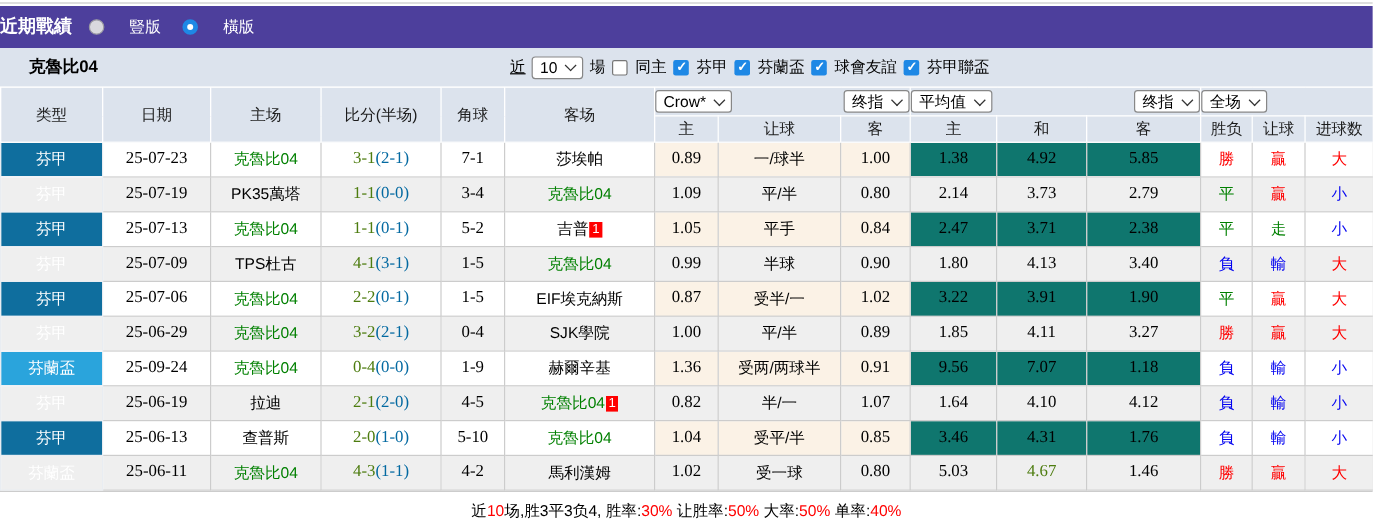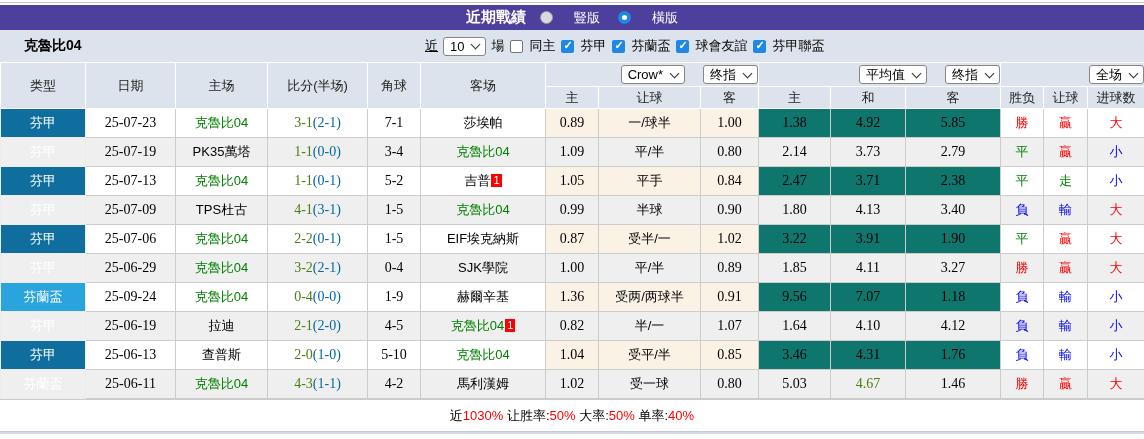--- a/index.html
+++ b/index.html
@@ -1,40 +1,40 @@
 <!DOCTYPE html>
 <html><head>
 <meta charset="utf-8">
 <style>
   html,body{margin:0;padding:0}
   body{width:1144px;height:439px;background:#fff;font-family:"Liberation Sans",sans-serif;overflow:hidden}
   .topstrip{height:5px;background:#fff;position:relative}
   .topstrip::after{content:"";position:absolute;left:0;right:0;top:2px;height:1px;background:#c8c8c8}
-  .titlebar{height:25px;background:#4d3f9c;display:flex;align-items:center;justify-content:center;gap:14px;color:#fff}
+  .titlebar{height:35px;background:#4d3f9c;display:flex;align-items:center;gap:14px;color:#fff}
   .title{font-weight:bold;font-size:15px}
   .radio-group{display:flex;align-items:center;gap:18px;font-size:13px}
   .radio-item{display:flex;align-items:center;gap:21px;cursor:pointer}
   .radio{width:13px;height:13px;border-radius:50%;box-sizing:border-box;flex:none}
   .radio.unchecked{background:#d9d9de;border:1px solid #9a9aa2}
   .radio.checked{background:#fff;border:4px solid #1e88e5}
   .filterbar{height:32px;background:#dce3ed;position:relative;font-size:13px;display:flex;align-items:center;color:#000}
   .teamname{font-weight:bold;font-size:14px;margin-left:24px}
   .filters{position:absolute;left:425px;top:0;height:100%;display:flex;align-items:center;gap:5px;white-space:nowrap}
   .linklike{text-decoration:underline;cursor:pointer}
   .sel{display:inline-flex;align-items:center;background:#fff;border:1px solid #878787;border-radius:3px;padding:1px 6px;gap:8px;font-size:13px;color:#000;cursor:pointer;height:19px;box-sizing:border-box}
   .sel .chev{width:6px;height:6px;border-right:1.7px solid #333;border-bottom:1.7px solid #333;transform:rotate(45deg);margin-top:-3px;flex:none}
   .cb{width:13px;height:13px;box-sizing:border-box;display:inline-block;flex:none;cursor:pointer;margin:0 1px}
   .cb.unchecked{background:#fff;border:1px solid #767676;border-radius:2px}
   .cb.checked{background:#1e88e5;border-radius:2px;position:relative}
   .cb.checked::after{content:"✓";position:absolute;color:#fff;font-size:11px;font-weight:bold;left:2px;top:-1px}
   table{border-collapse:collapse;width:1144px;table-layout:fixed}
   thead td{background:#dce3ed;border:1px solid #fff;font-size:13px;text-align:center;color:#1c1c1c;padding:0}
   tr.hrowA{height:24px}
   tr.hrowB{height:22px}
-  .selwrap{display:flex;align-items:center;justify-content:flex-end;gap:18px}
+  .selwrap{display:flex;align-items:center;justify-content:space-between;gap:6px}
   tbody td{border:1px solid #ccc;height:28px;text-align:center;font-size:13px;background:#fff;padding:0;color:#000;overflow:hidden;white-space:nowrap}
   tbody tr:nth-child(even) td{background:#efefef}
   tbody td.cream{background:#fbf2e6}
   tbody td.lblue{background:#0f766e}
   tbody td.c-type{color:#fff;border-color:#e9edf2}
   tbody td.type-dark{background:#0f6e9e}
   tbody td.type-light{background:#2aa4dc}
   .num{font-family:"Liberation Serif",serif;font-size:14px}
   .green{color:#008000}
   .red{color:#f00}
@@ -331,20 +331,21 @@
       <td><span class="red">勝</span></td>
       <td><span class="red">贏</span></td>
       <td><span class="red">大</span></td>
     </tr>
   </tbody>
 </table>
 
 <div class="footer">
   <span>近</span>
     <span class="hl">10</span>
+    <span>场,胜3平3负4, 胜率:</span>
     <span class="hl">30%</span>
     <span> 让胜率:</span>
     <span class="hl">50%</span>
     <span> 大率:</span>
     <span class="hl">50%</span>
     <span> 单率:</span>
     <span class="hl">40%</span>
 </div>
 <div class="bottomstrip"></div>
 

